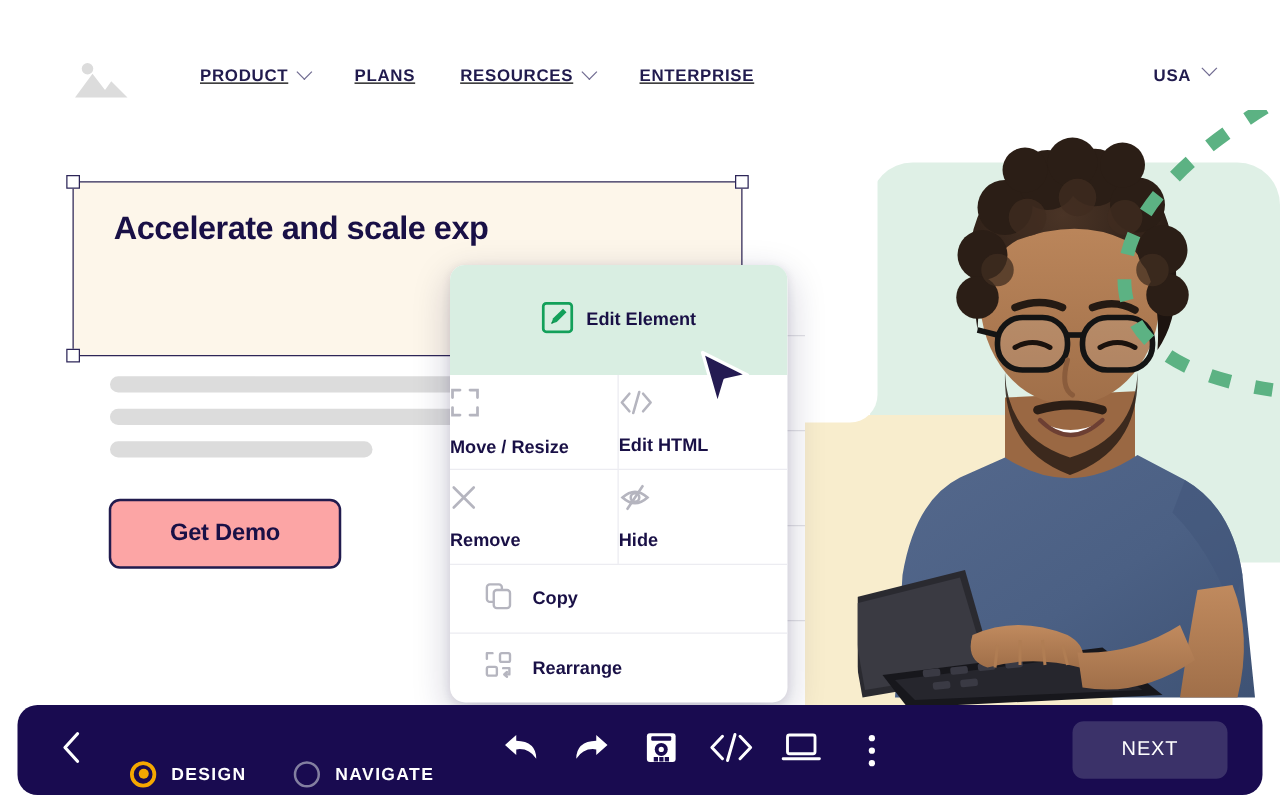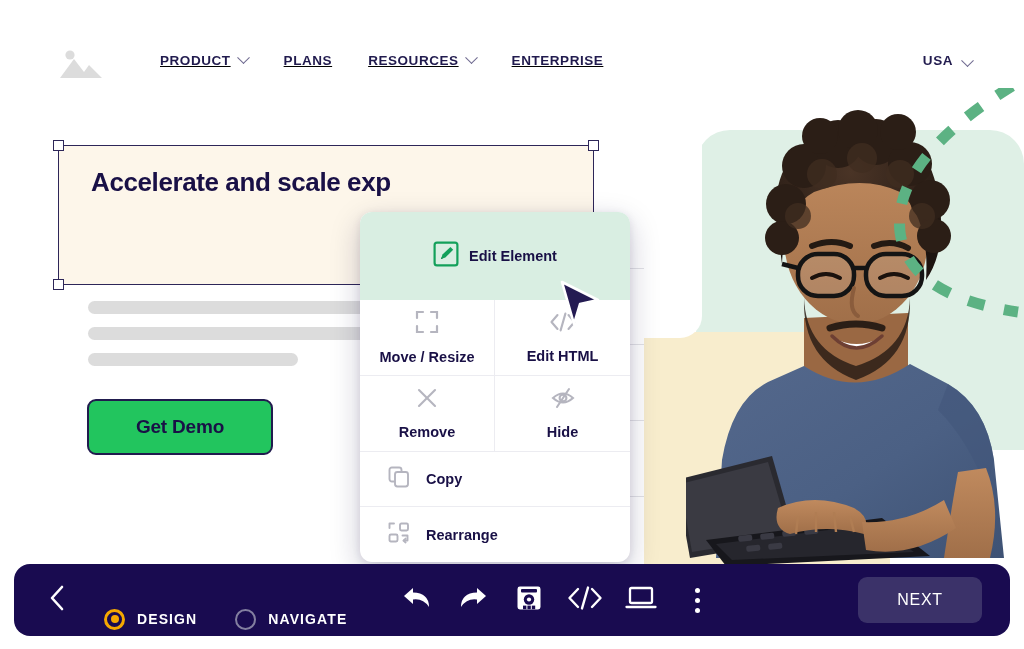--- a/index.html
+++ b/index.html
@@ -56,21 +56,21 @@
     display: inline-block;
     width: 9px; height: 9px;
     border-right: 1.8px solid #6f6a90;
     border-bottom: 1.8px solid #6f6a90;
     transform: rotate(45deg) translate(-2px,-2px);
   }
   .locale {
     position: absolute;
     right: 52px; top: 53px;
     display: flex;
-    align-items: flex-end;
+    align-items: flex-start;
     gap: 10px;
     color: #211b4e;
     font-size: 13.5px;
     font-weight: bold;
     letter-spacing: 0.55px;
   }
 
   
   .hero-visual {
     position: absolute;
@@ -157,21 +157,21 @@
   .sk1 { left: 88px; top: 301px; width: 430px; }
   .sk2 { left: 88px; top: 327px; width: 440px; }
   .sk3 { left: 88px; top: 353px; width: 210px; }
 
   .demo-btn {
     position: absolute;
     left: 87px; top: 399px;
     width: 186px; height: 56px;
     border: 2px solid #211b4e;
     border-radius: 9px;
-    background: #22c55e;
+    background: #fca5a5;
     color: #191046;
     font-size: 19px;
     font-weight: bold;
     display: flex;
     align-items: center;
     justify-content: center;
     letter-spacing: -0.2px;
   }
 
   
@@ -198,21 +198,21 @@
     font-weight: bold;
   }
   .ctx-grid {
     display: grid;
     grid-template-columns: 1fr 1fr;
   }
   .ctx-cell {
     height: 76px;
     display: flex;
     flex-direction: column;
-    align-items: center;
+    align-items: flex-start;
     justify-content: center;
     gap: 11px;
     border-bottom: 1px solid #ececf1;
   }
   .ctx-cell:nth-child(odd) { border-right: 1px solid #ececf1; }
   .ctx-cell-label {
     color: #191046;
     font-size: 14.5px;
     font-weight: bold;
   }

